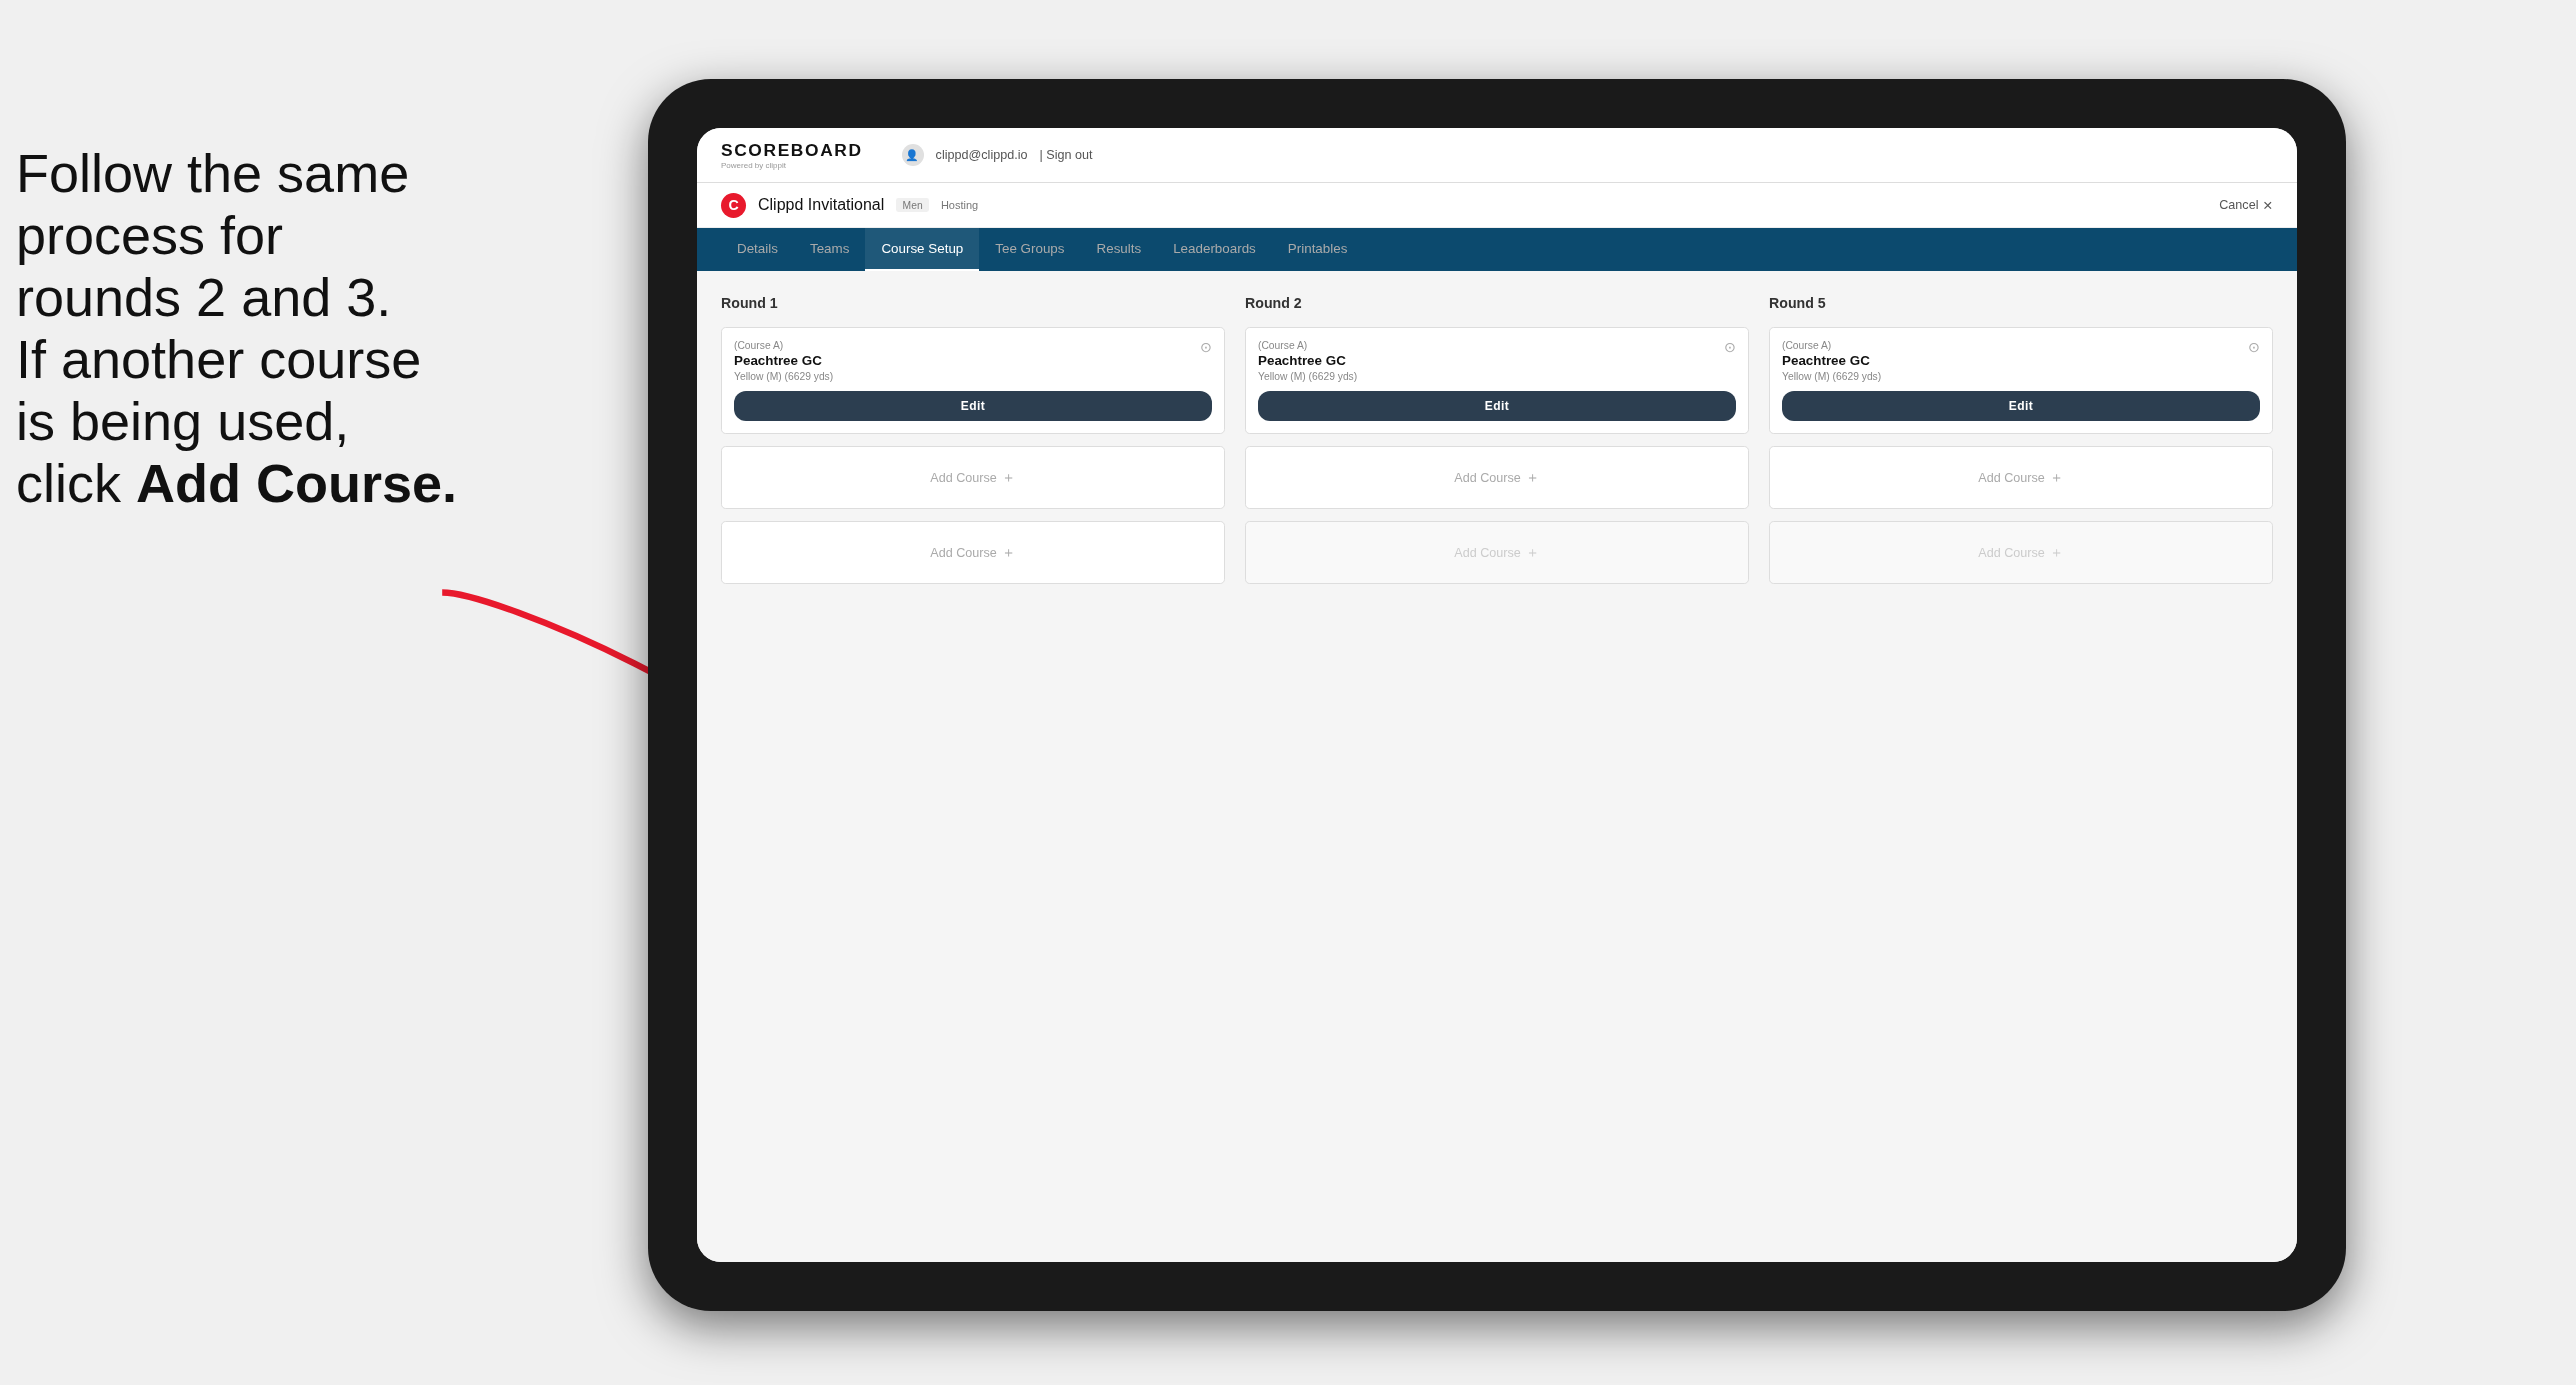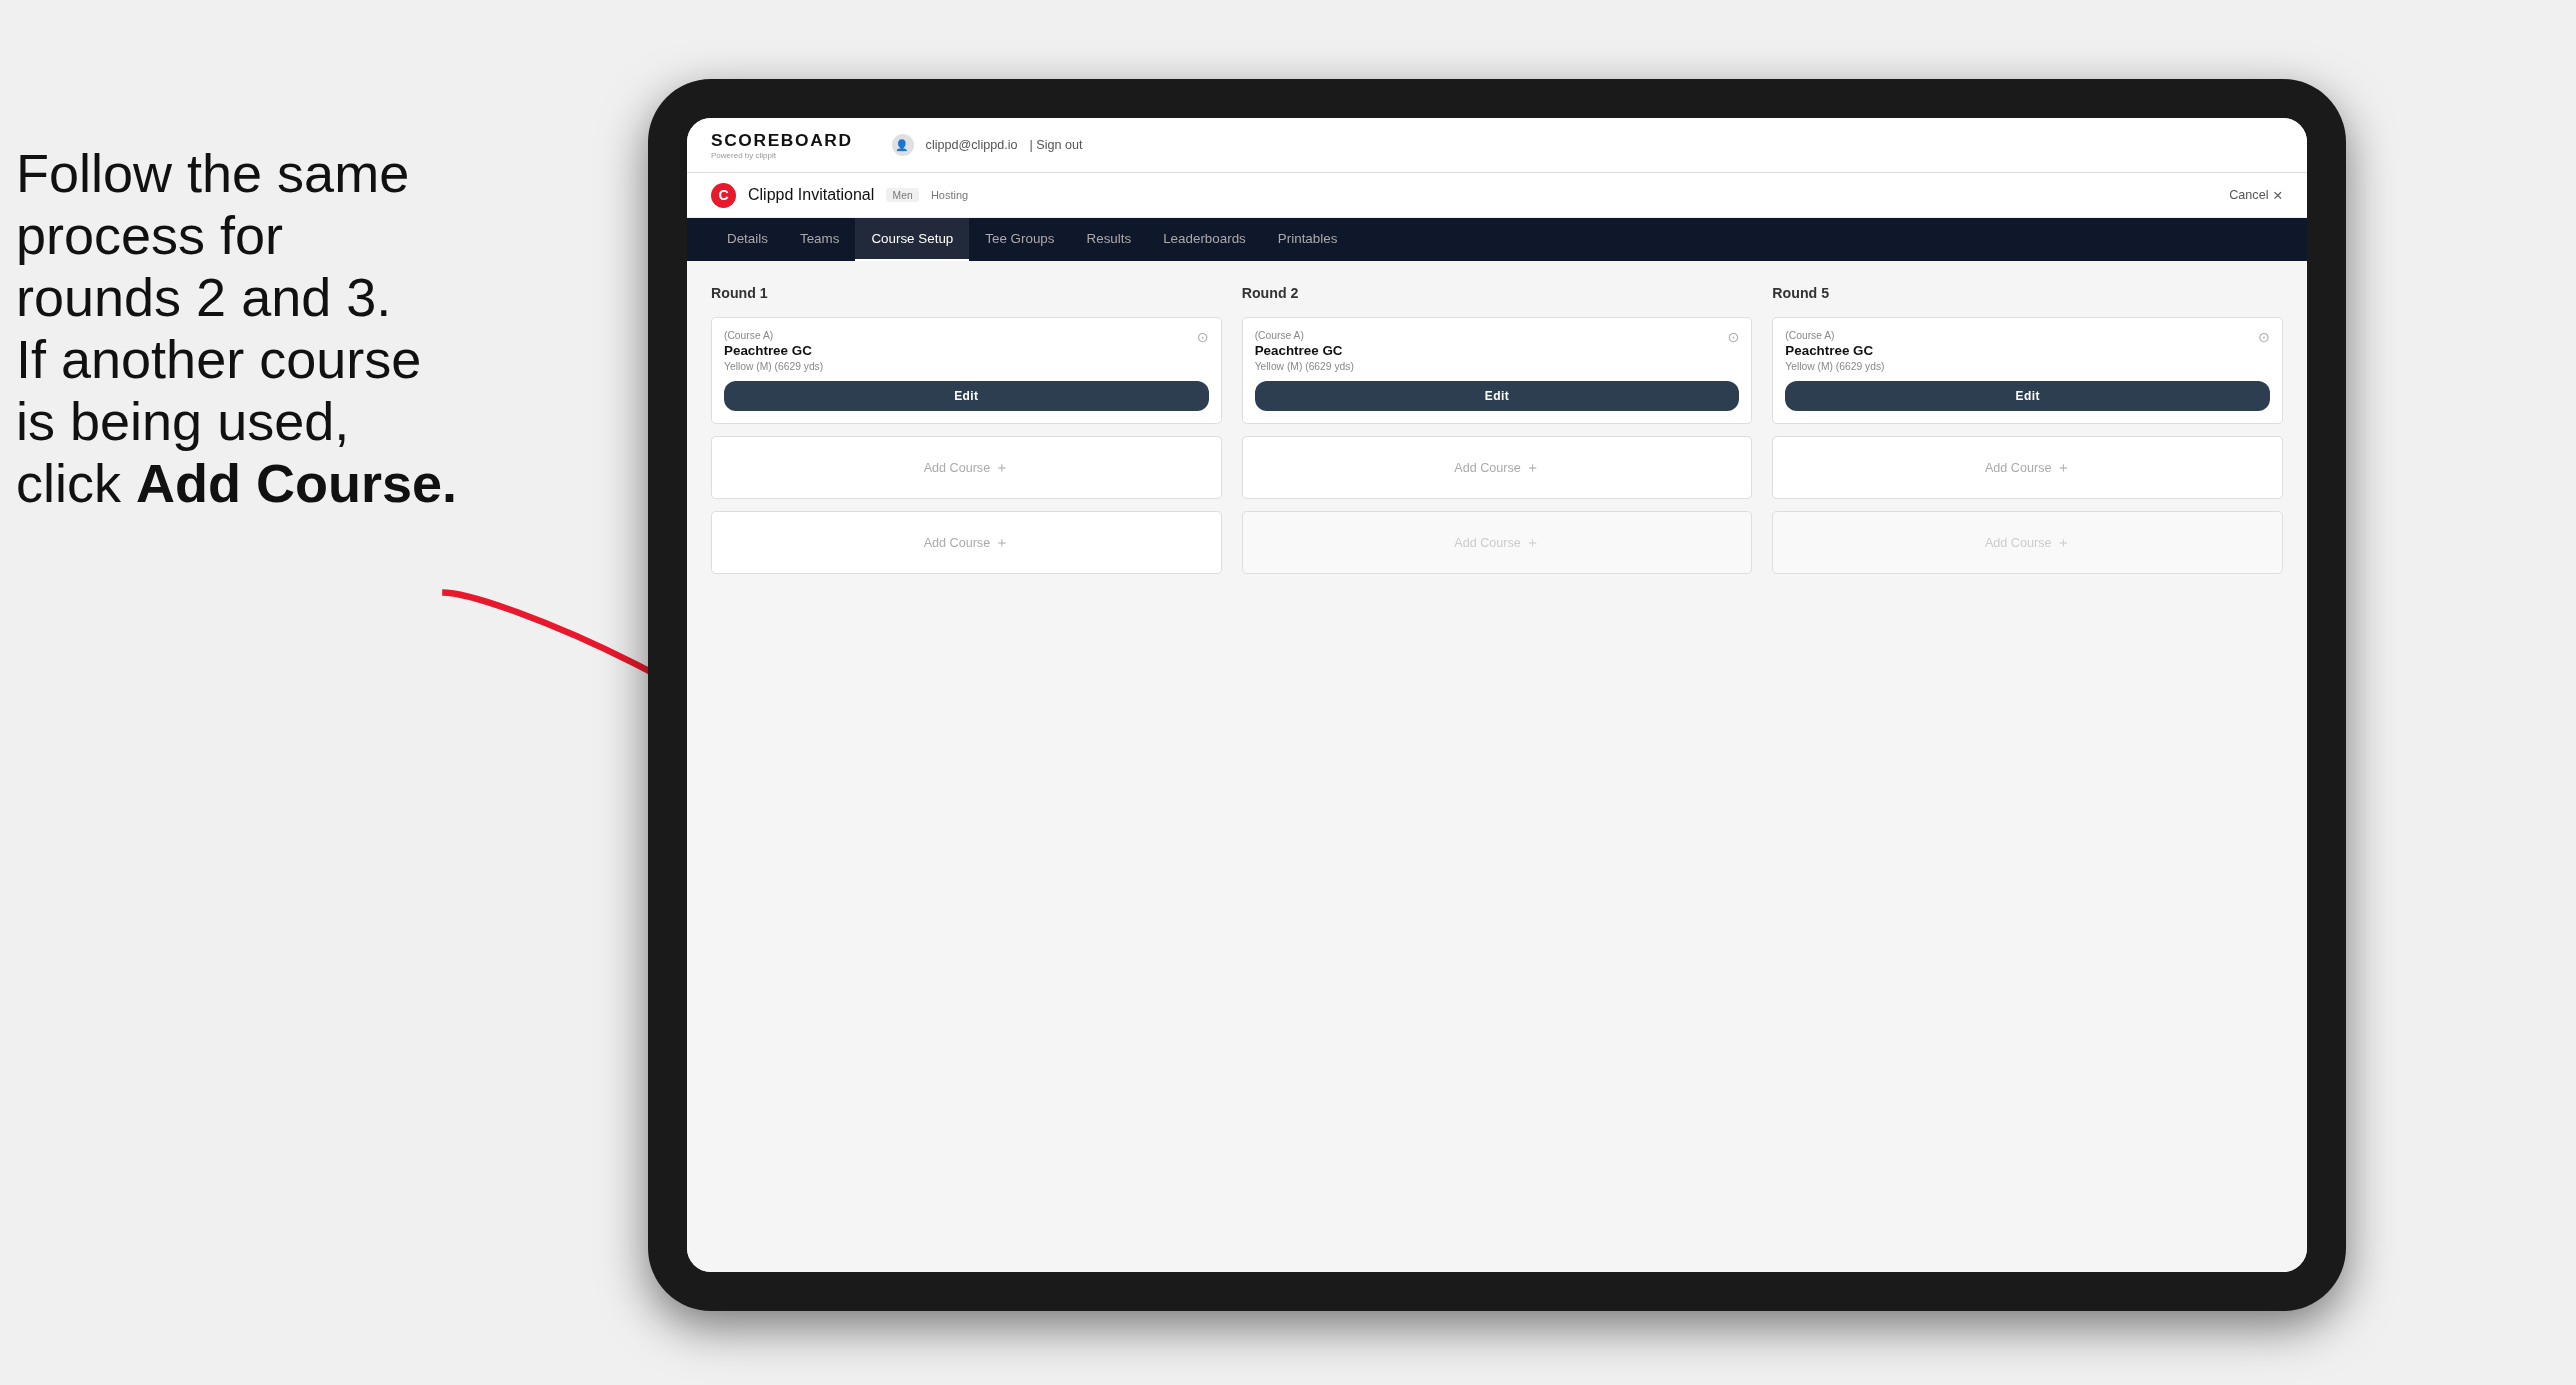--- a/index.html
+++ b/index.html
@@ -28,21 +28,21 @@
 
     
     .tablet {
       position: absolute;
       left: 648px;
       top: 79px;
       width: 1698px;
       height: 1232px;
       background: #1a1a1a;
       border-radius: 63px;
-      padding: 39px;
+      padding: 49px;
       box-shadow: 0 16px 47px rgba(0,0,0,0.5);
     }
 
     .tablet-screen {
       width: 100%;
       height: 100%;
       background: #fff;
       border-radius: 24px;
       overflow: hidden;
       display: flex;
@@ -165,21 +165,21 @@
       font-size: 12.6px;
       color: #555;
       cursor: pointer;
       display: flex;
       align-items: center;
       gap: 4px;
     }
 
     
     .tab-bar {
-      background: #0f172a;
+      background: #0c4a6e;
       display: flex;
       align-items: center;
       padding: 0 24px;
       height: 43px;
       flex-shrink: 0;
     }
 
     .tab-item {
       color: #aaa;
       font-size: 13.4px;

